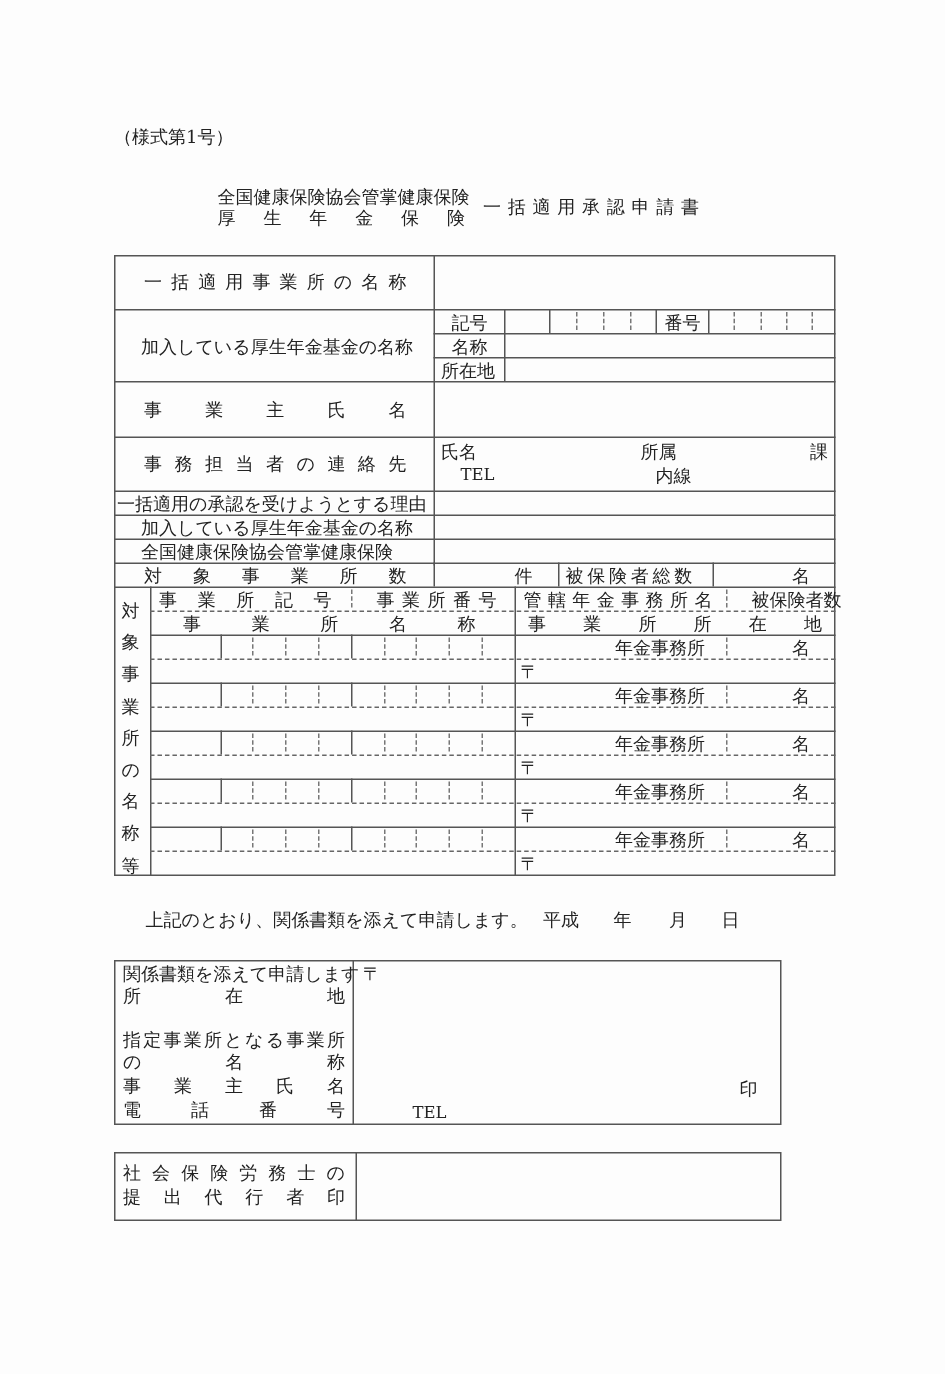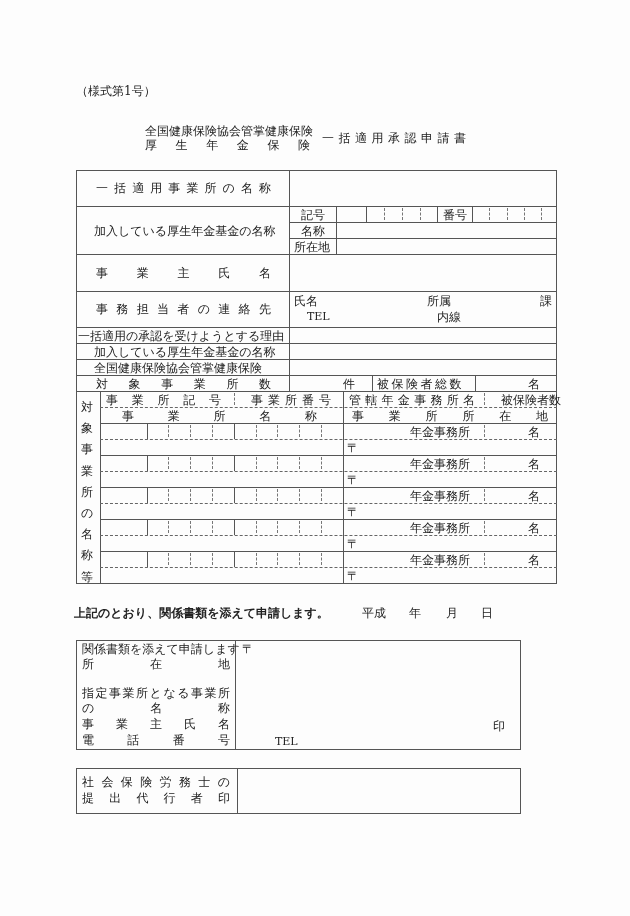--- a/index.html
+++ b/index.html
@@ -286,21 +286,21 @@
   <div class="field" style="left:101px;top:552px;width:241px;height:14px;"></div>
   <div class="t" style="left:410px;top:553px;">年金事務所</div>
   <div class="vd" style="left:484px;top:553px;height:12px;"></div>
   <div class="t" style="left:528px;top:553px;">名</div>
   <div class="hd" style="left:100px;top:567px;width:457px;"></div>
   <div class="t" style="left:347px;top:569px;">〒</div>
   <div class="field" style="left:101px;top:568px;width:241px;height:14px;"></div>
   <div class="field" style="left:360px;top:568px;width:195px;height:14px;"></div>
 </div>
 
-<div class="t" style="left:74px;top:606px;font-weight:bold;">上記のとおり、関係書類を添えて申請します。</div>
+<div class="t" style="left:97px;top:606px;">上記のとおり、関係書類を添えて申請します。</div>
 <div class="t" style="left:362px;top:606px;">平成</div>
 <div class="t" style="left:409px;top:606px;">年</div>
 <div class="t" style="left:446px;top:606px;">月</div>
 <div class="t" style="left:481px;top:606px;">日</div>
 <div class="field" style="left:388px;top:604px;width:18px;height:16px;"></div>
 <div class="field" style="left:425px;top:604px;width:18px;height:16px;"></div>
 <div class="field" style="left:460px;top:604px;width:18px;height:16px;"></div>
 
 <div class="box" style="left:76px;top:640px;width:445px;height:110px;"></div>
 <div class="vl" style="left:235px;top:640px;height:110px;"></div>

